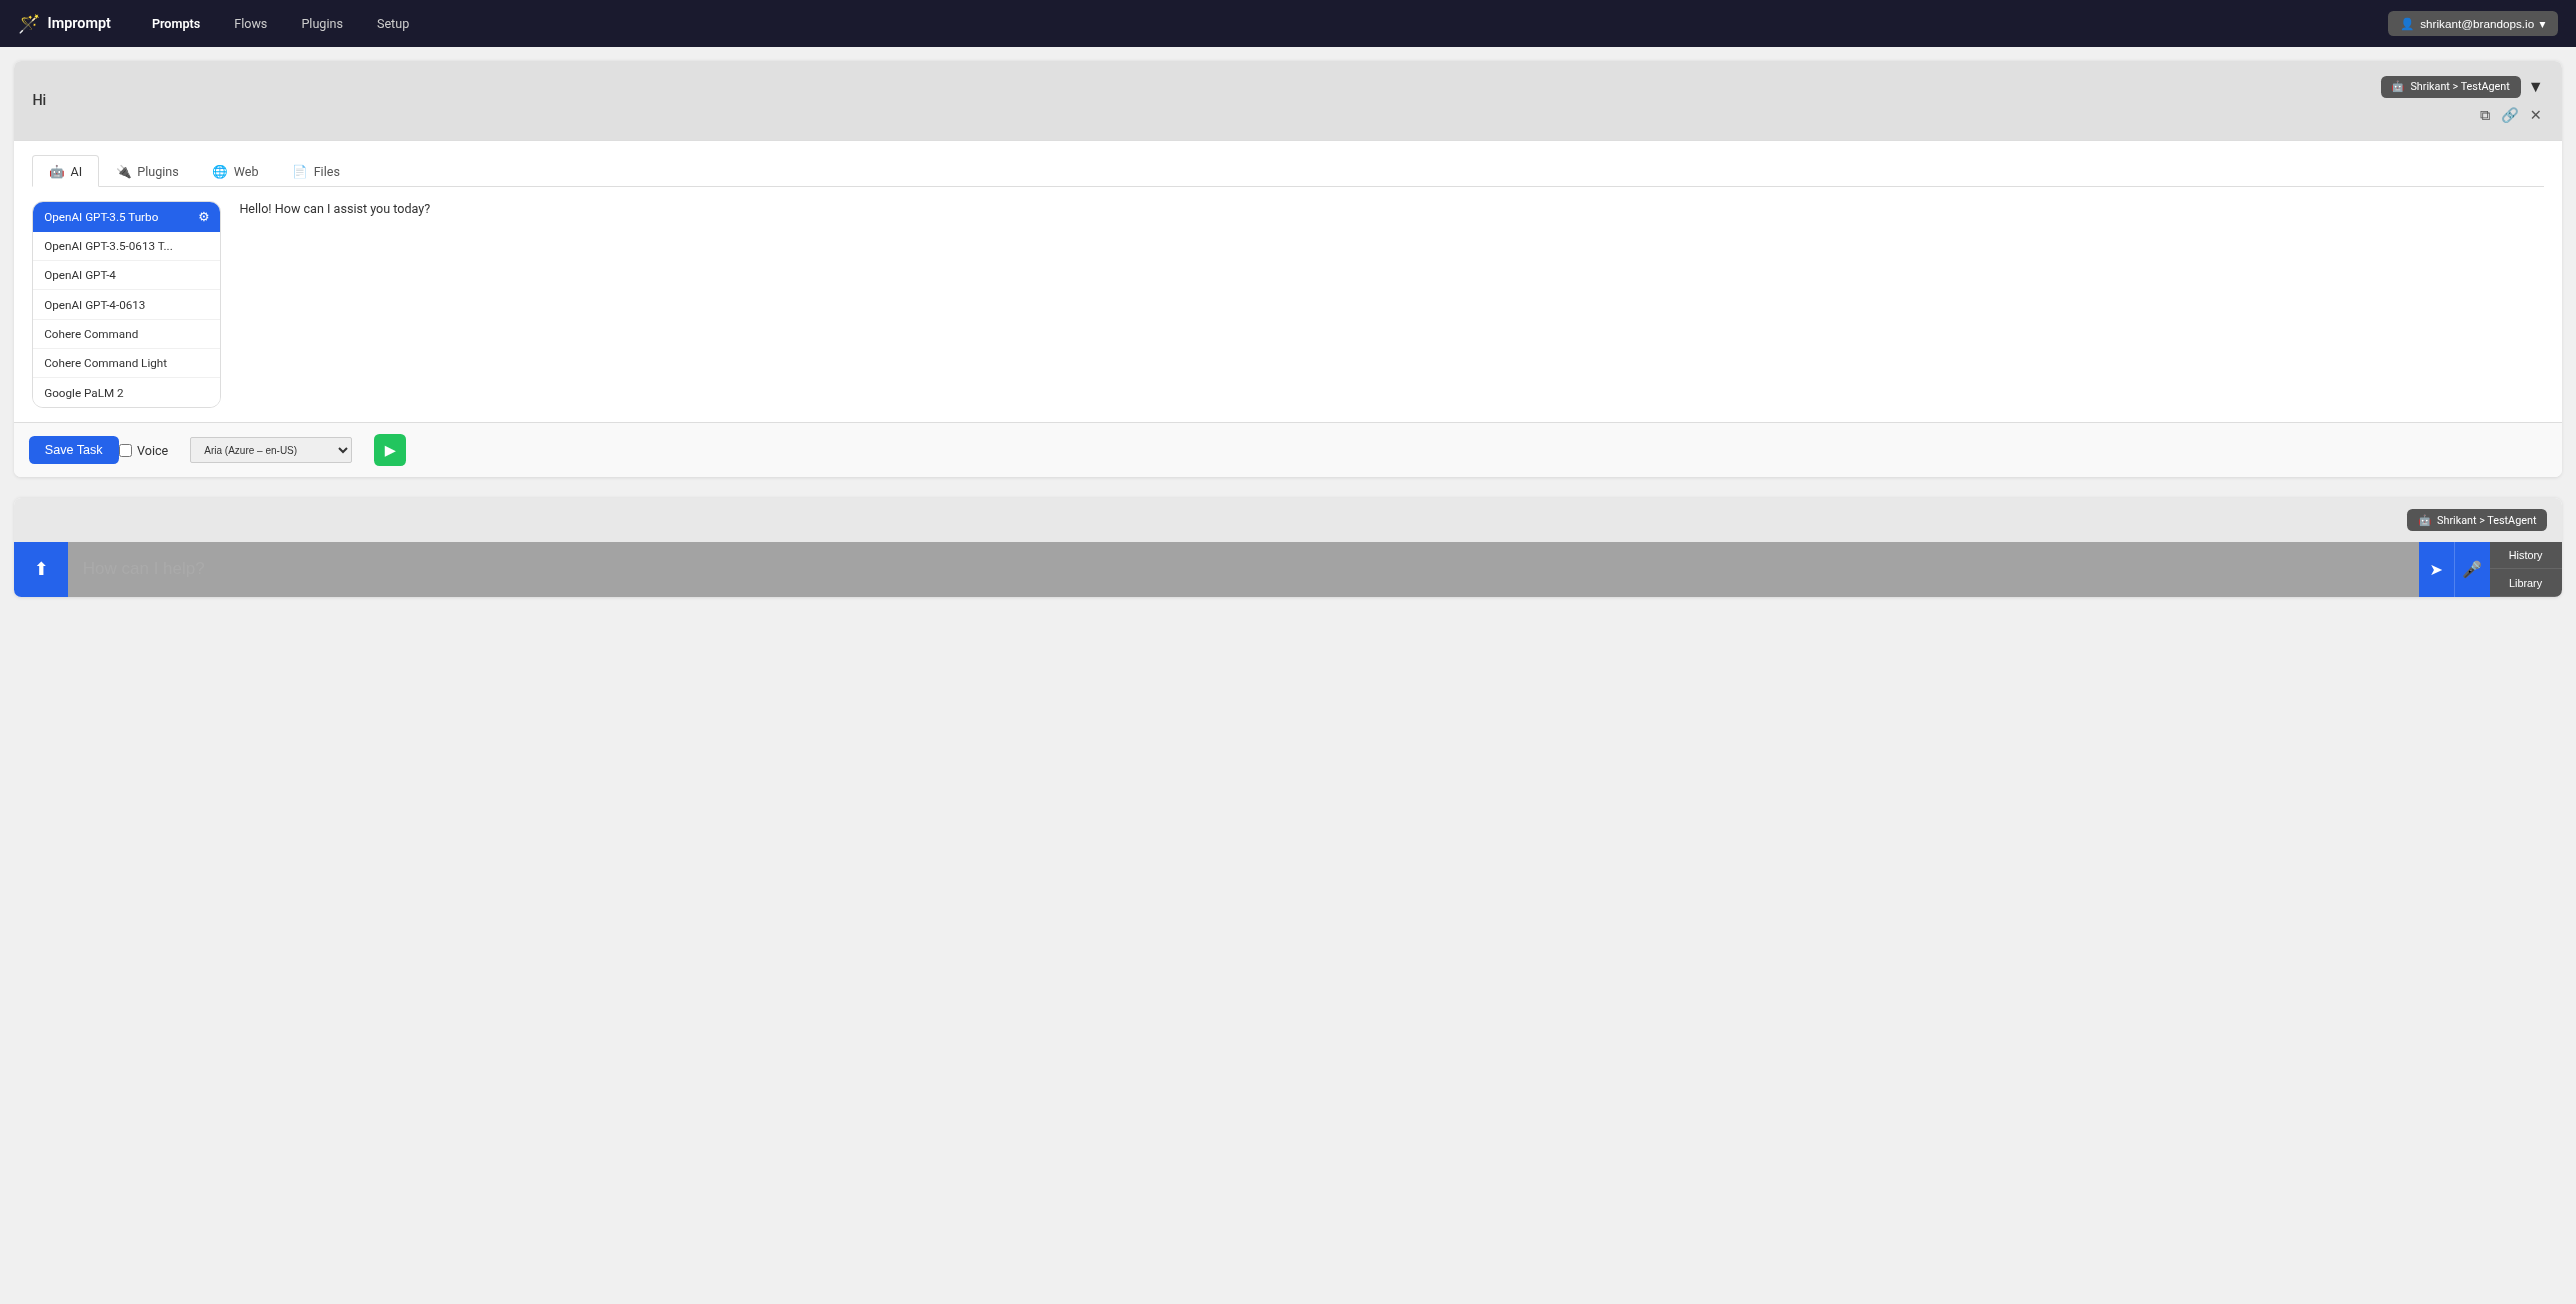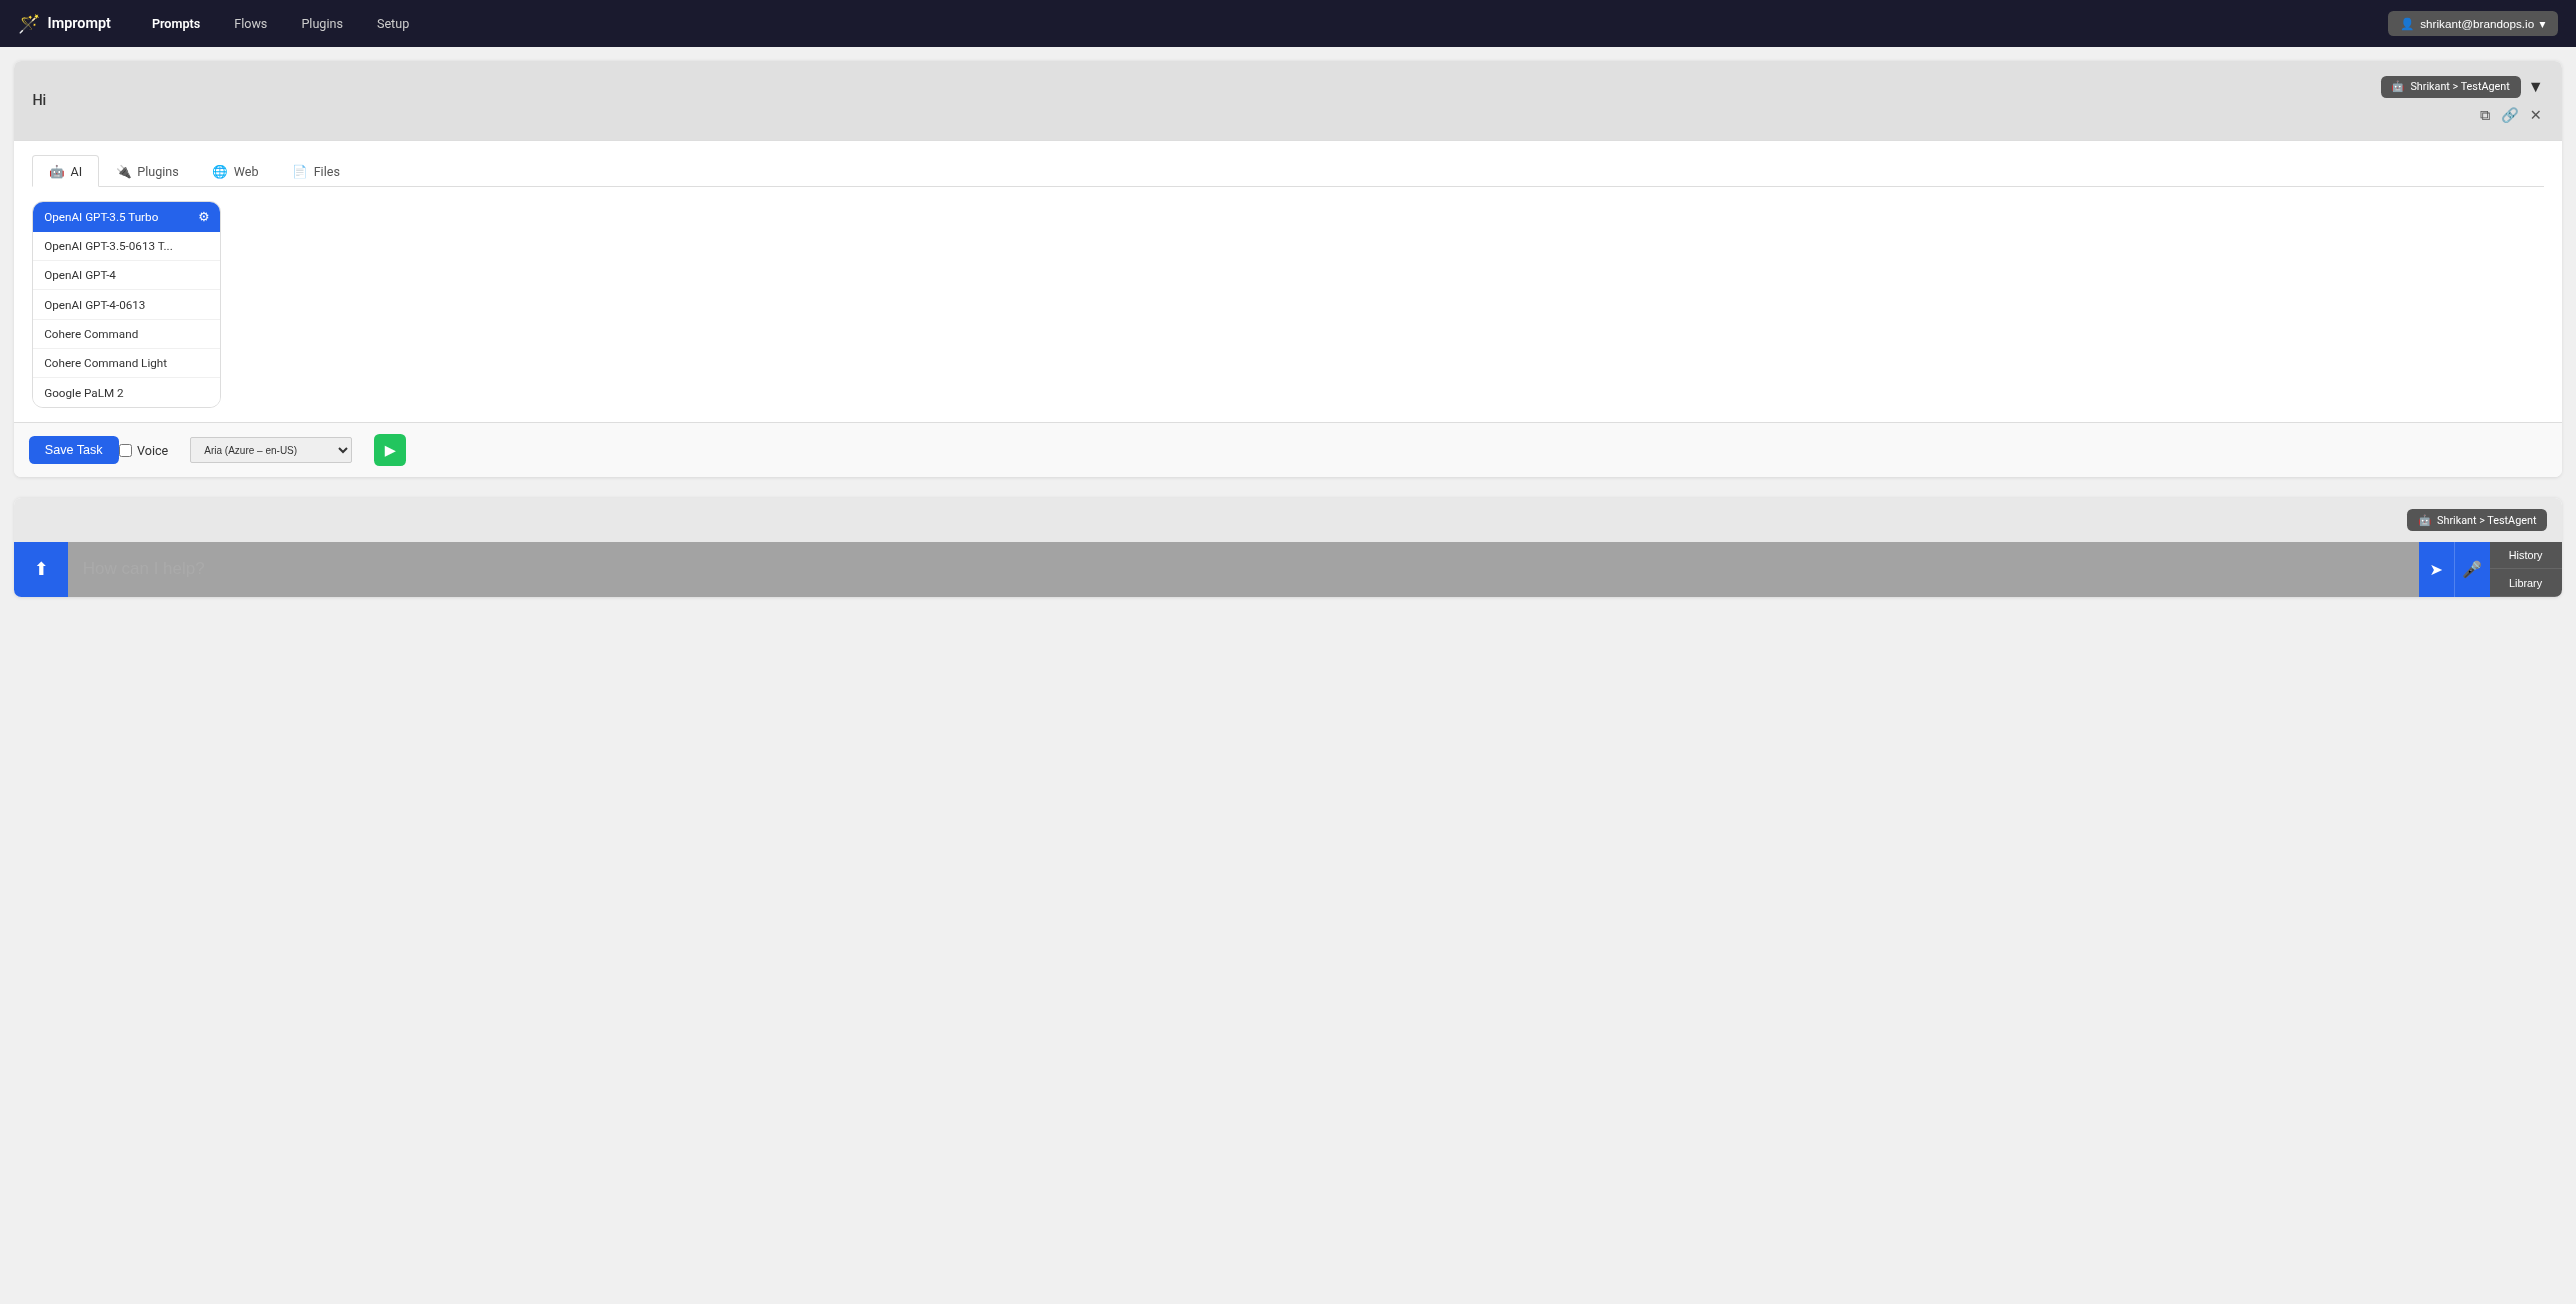--- a/index.html
+++ b/index.html
@@ -434,20 +434,21 @@
           <div class="model-dropdown-list">
             <div class="model-dropdown-item">OpenAI GPT-3.5-0613 T...</div>
             <div class="model-dropdown-item">OpenAI GPT-4</div>
             <div class="model-dropdown-item">OpenAI GPT-4-0613</div>
             <div class="model-dropdown-item">Cohere Command</div>
             <div class="model-dropdown-item">Cohere Command Light</div>
             <div class="model-dropdown-item">Google PaLM 2</div>
           </div>
         </div>
 
+        <div class="ai-response">Hello! How can I assist you today?</div>
       </div>
     </div>
 
     <div class="card-footer">
       <button class="save-task-btn">Save Task</button>
       <div class="footer-right">
         <label class="voice-checkbox">
           <input type="checkbox" style="">
           <span>Voice</span>
         </label>

